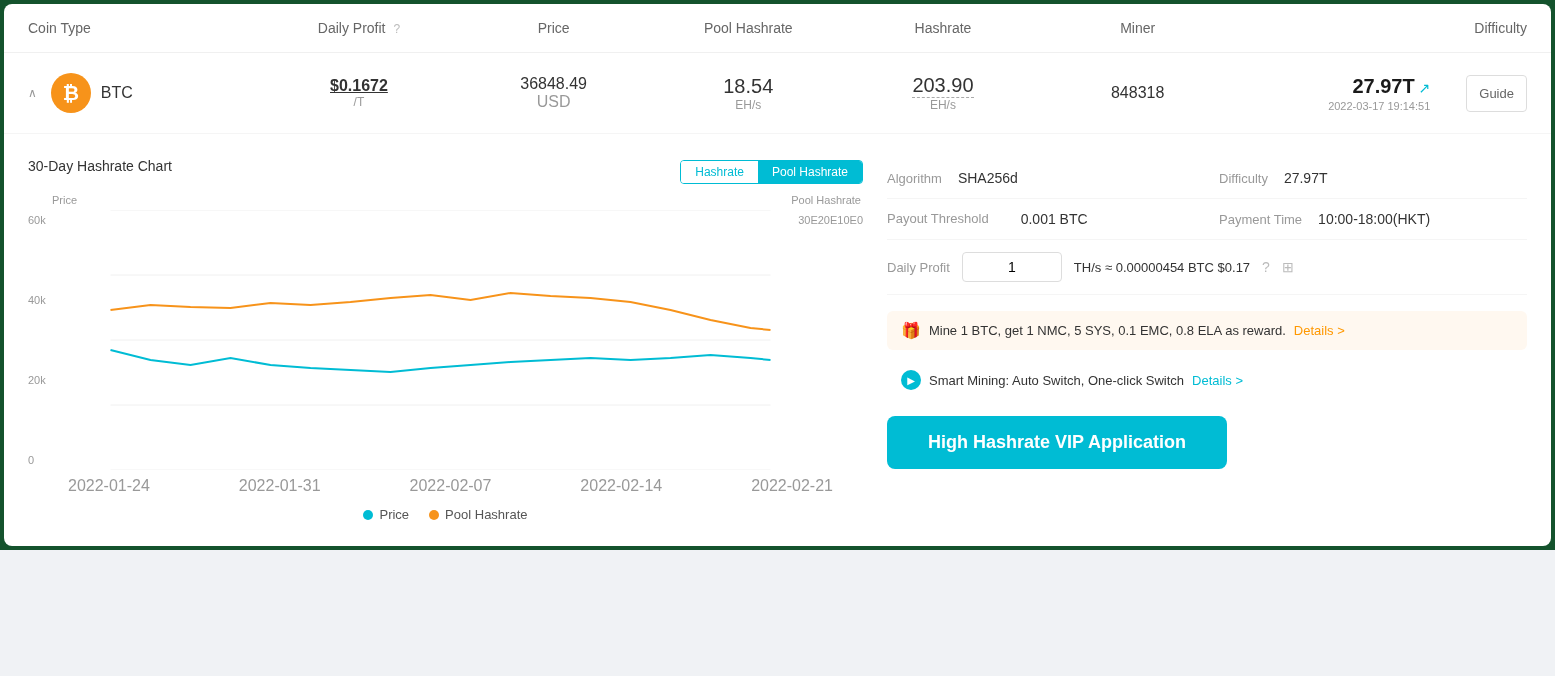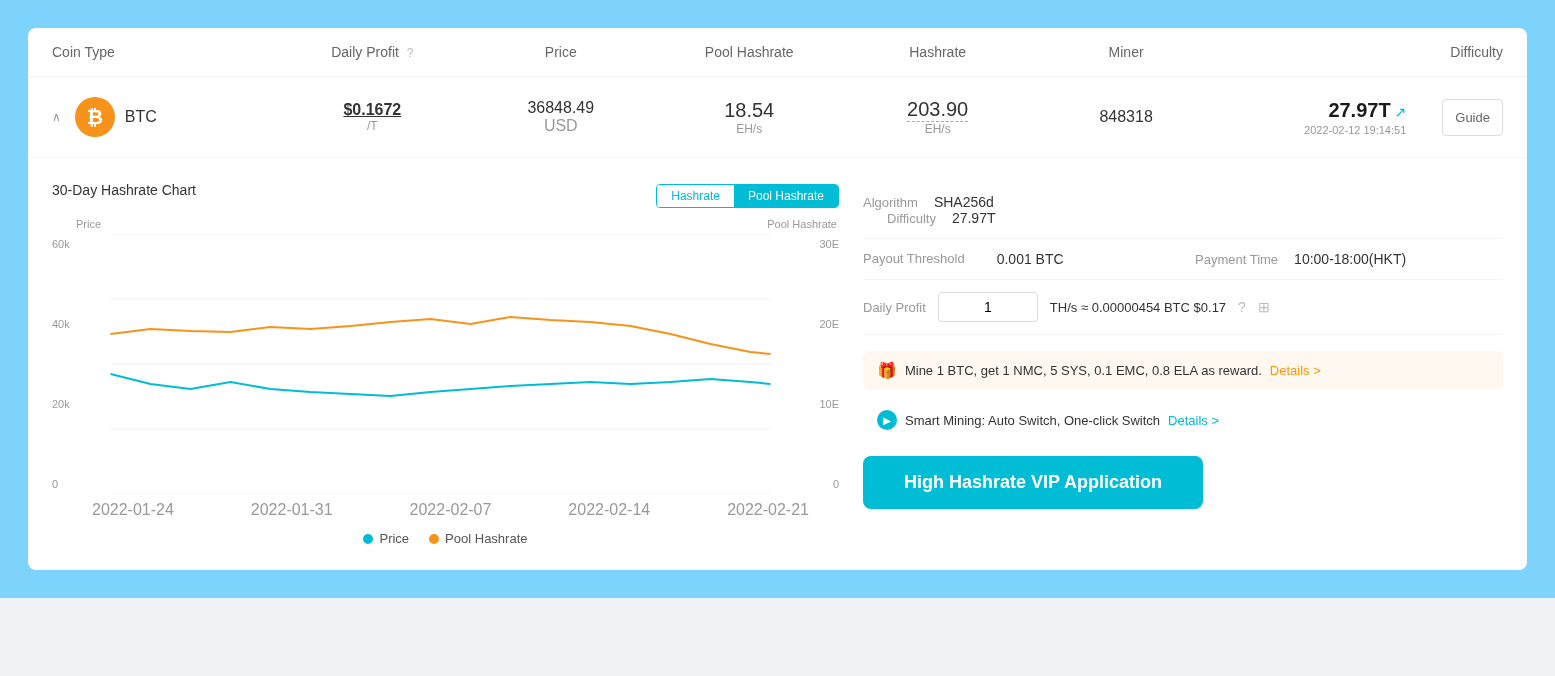--- a/index.html
+++ b/index.html
@@ -1,17 +1,17 @@
 <!DOCTYPE html>
 <html><head>
   <meta charset="utf-8">
   <style>
     * { box-sizing: border-box; margin: 0; padding: 0; }
     body { font-family: -apple-system, BlinkMacSystemFont, 'Segoe UI', sans-serif; background: #f0f2f5; color: #333; font-size: 14px; }
-    .outer { background: #7dd3fc; padding: 28px; min-width: 1555px; }
+    .outer { background: #14532d; padding: 4px; min-width: 1555px; }
     .card { background: #fff; border-radius: 8px; padding: 0; overflow: hidden; }
     
     
     .header-row { display: flex; align-items: center; padding: 16px 24px; border-bottom: 1px solid #f0f0f0; }
     .header-col { flex: 1; text-align: center; color: #666; font-size: 14px; font-weight: 400; }
     .header-col:first-child { text-align: left; flex: 1.2; }
     .header-col:last-child { text-align: right; flex: 1.5; }
     
     
     .data-row { display: flex; align-items: center; padding: 20px 24px; border-bottom: 1px solid #f5f5f5; }
@@ -139,21 +139,21 @@
         <div class="miner-val">848318</div>
       </div>
 
       <div class="data-col">
         <div class="diff-col-inner">
           <div class="diff-text-block">
             <div>
               <span class="diff-val">27.97T</span>
               <span class="diff-arrow">↗</span>
             </div>
-            <div class="diff-time">2022-02-12 19:14:51</div>
+            <div class="diff-time">2022-03-17 19:14:51</div>
           </div>
           <button class="guide-btn">Guide</button>
         </div>
       </div>
     </div>
 
     <div class="bottom-section">
 
       <div class="chart-area">
         <div class="chart-header">
@@ -170,21 +170,21 @@
             <span class="y-label-left" style="font-size:11px;color:#999;">60k</span>
             <span class="y-label-left" style="font-size:11px;color:#999;">40k</span>
             <span class="y-label-left" style="font-size:11px;color:#999;">20k</span>
             <span class="y-label-left" style="font-size:11px;color:#999;">0</span>
           </div>
 
           <div style="position:absolute; left:24px; top:-16px; font-size:11px; color:#999;">Price</div>
 
           <div style="position:absolute; right:2px; top:-16px; font-size:11px; color:#999;">Pool Hashrate</div>
 
-          <div style="position:absolute; right:0; top:0; display:flex; flex-direction:column; justify-content:space-between; height:260px; padding: 4px 0; text-align:right;">
+          <div style="position:absolute; right:0; top:0; display:flex; flex-direction:row; justify-content:space-between; height:260px; padding: 4px 0; text-align:right;">
             <span class="y-label-right" style="font-size:11px;color:#999;">30E</span>
             <span class="y-label-right" style="font-size:11px;color:#999;">20E</span>
             <span class="y-label-right" style="font-size:11px;color:#999;">10E</span>
             <span class="y-label-right" style="font-size:11px;color:#999;">0</span>
           </div>
 
           <div style="margin-left:30px; margin-right:30px; margin-top:16px;">
             <svg width="100%" height="260" viewBox="0 0 660 260">
 
               <line x1="0" y1="0" x2="660" y2="0" stroke="#f0f0f0" stroke-width="1"></line>
@@ -215,21 +215,21 @@
           </div>
           <div class="legend-item">
             <div class="legend-dot" style="background:#f7931a;"></div>
             <span>Pool Hashrate</span>
           </div>
         </div>
       </div>
 
       <div class="info-area">
         
-        <div style="display:flex; padding: 12px 0; border-bottom: 1px solid #f5f5f5; gap:0;flex-direction:column;">
+        <div style="display:flex; padding: 12px 0; border-bottom: 1px solid #f5f5f5; gap:0;">
           <div style="flex:1; display:flex; gap:16px; align-items:center;">
             <span class="info-label">Algorithm</span>
             <span class="info-value">SHA256d</span>
           </div>
           <div style="flex:1; display:flex; gap:16px; align-items:center; padding-left:24px;">
             <span class="info-label">Difficulty</span>
             <span class="info-value">27.97T</span>
           </div>
         </div>
         

